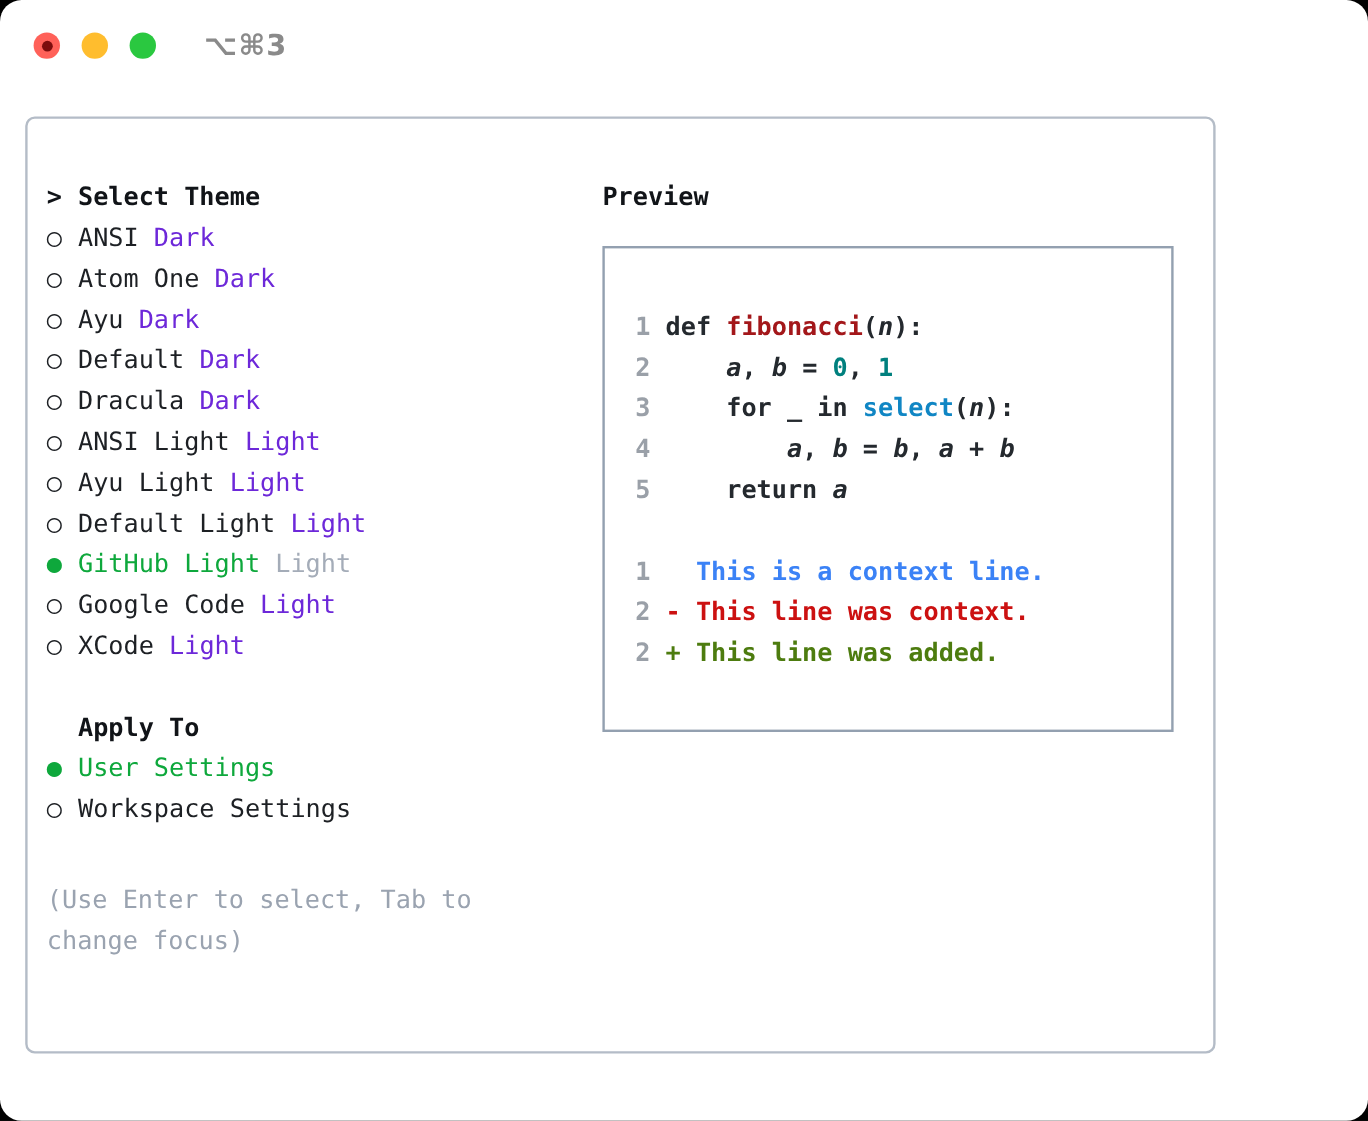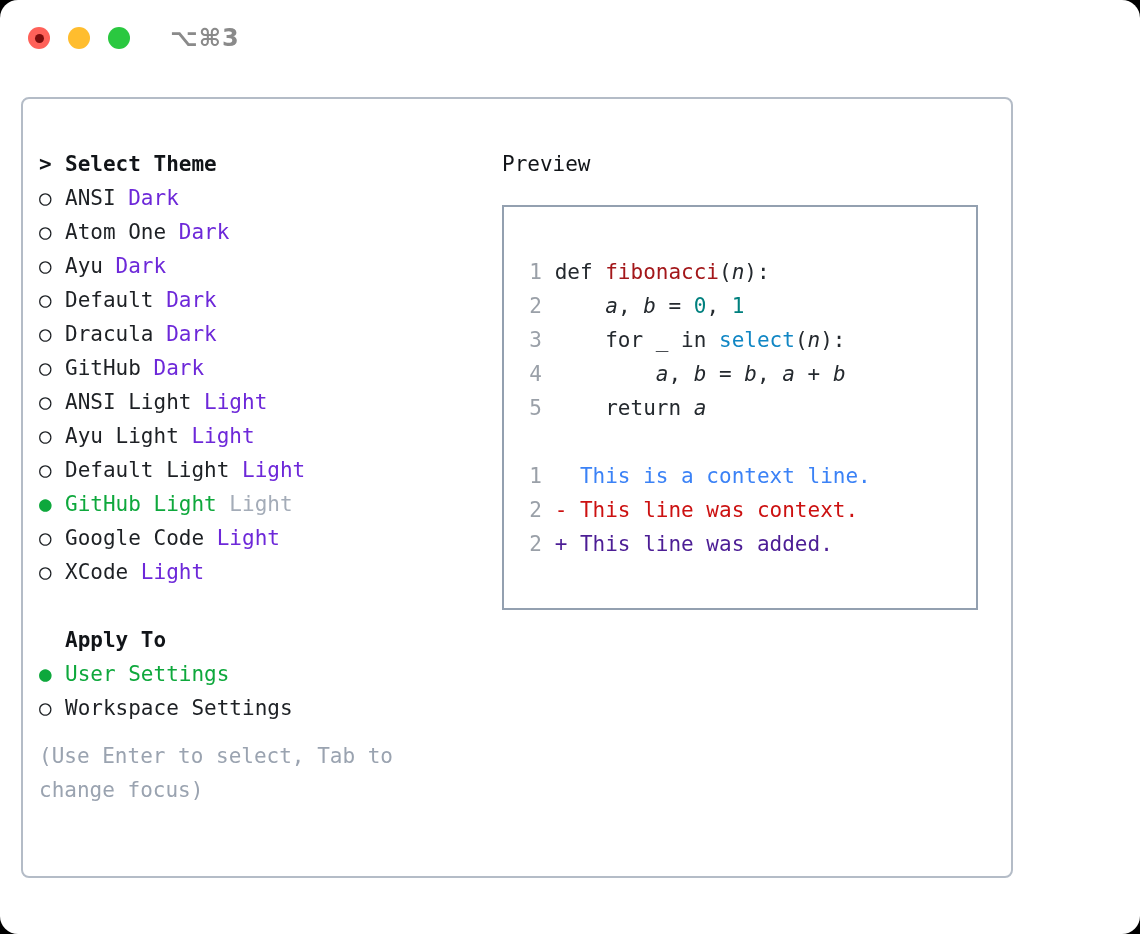--- a/index.html
+++ b/index.html
@@ -124,40 +124,40 @@
   .row.selected .theme-kind { color: #a4acb8; }
 
   .applyto-head {
     margin-top: 34px;
   }
 
   .row.apply.selected .opt-label,
   .row.apply.selected .marker { color: #0ea83c; }
 
   #hint {
-    margin-top: 14px;
+    margin-top: 42px;
     font-size: 21px;
     line-height: 34px;
     color: #9aa3b0;
     width: 420px;
     white-space: pre-wrap;
   }
 
   
   #right-col {
     position: absolute;
     left: 479px;
     top: 48px;
     width: 490px;
   }
 
   #preview-title {
     font-size: 21px;
     line-height: 34px;
-    font-weight: 400;
+    font-weight: 700;
     color: #111418;
     white-space: pre;
   }
 
   #preview-box {
     margin-top: 24px;
     width: 476px;
     height: 405px;
     box-sizing: border-box;
     border: 2px solid #93a0b0;
@@ -171,38 +171,39 @@
     top: 48px;
     right: 8px;
   }
 
   .cline {
     height: 34px;
     line-height: 34px;
     font-size: 21px;
     white-space: pre;
     color: #24292e;
+    font-weight: bold;
   }
   .cline.blank { color: transparent; }
 
   .lnum {
     display: inline-block;
     width: 20px;
     text-align: right;
     color: #9aa0a8;
   }
 
   .k-fn   { color: #a3171a; }
   .k-num  { color: #00807e; }
   .k-call { color: #1086c4; }
   .k-var  { font-style: italic; }
 
   .d-ctx { color: #3b82f6; }
   .d-del { color: #cc1111; }
-  .d-add { color: #4c1d95; }
+  .d-add { color: #4d7c0f; }
 </style>
 </head>
 <body>
 
 <div id="window">
 
   <div id="titlebar">
     <div class="light red">
       <span class="rec-dot"></span>
     </div>
@@ -217,21 +218,20 @@
       <div id="left-col">
 
         <div class="row section-head"><span class="marker">&gt; </span><span>Select Theme</span></div>
 
         <div id="theme-list">
             <div class="row"><span class="marker">○ </span><span class="theme-name">ANSI</span><span class="theme-kind"> Dark</span></div>
             <div class="row"><span class="marker">○ </span><span class="theme-name">Atom One</span><span class="theme-kind"> Dark</span></div>
             <div class="row"><span class="marker">○ </span><span class="theme-name">Ayu</span><span class="theme-kind"> Dark</span></div>
             <div class="row"><span class="marker">○ </span><span class="theme-name">Default</span><span class="theme-kind"> Dark</span></div>
             <div class="row"><span class="marker">○ </span><span class="theme-name">Dracula</span><span class="theme-kind"> Dark</span></div>
-            <div class="row"><span class="marker">○ </span><span class="theme-name">GitHub</span><span class="theme-kind"> Dark</span></div>
             <div class="row"><span class="marker">○ </span><span class="theme-name">ANSI Light</span><span class="theme-kind"> Light</span></div>
             <div class="row"><span class="marker">○ </span><span class="theme-name">Ayu Light</span><span class="theme-kind"> Light</span></div>
             <div class="row"><span class="marker">○ </span><span class="theme-name">Default Light</span><span class="theme-kind"> Light</span></div>
             <div class="row selected"><span class="marker">● </span><span class="theme-name">GitHub Light</span><span class="theme-kind"> Light</span></div>
             <div class="row"><span class="marker">○ </span><span class="theme-name">Google Code</span><span class="theme-kind"> Light</span></div>
             <div class="row"><span class="marker">○ </span><span class="theme-name">XCode</span><span class="theme-kind"> Light</span></div>
           </div>
 
         <div class="row section-head applyto-head"><span class="marker">  </span><span>Apply To</span></div>
 

